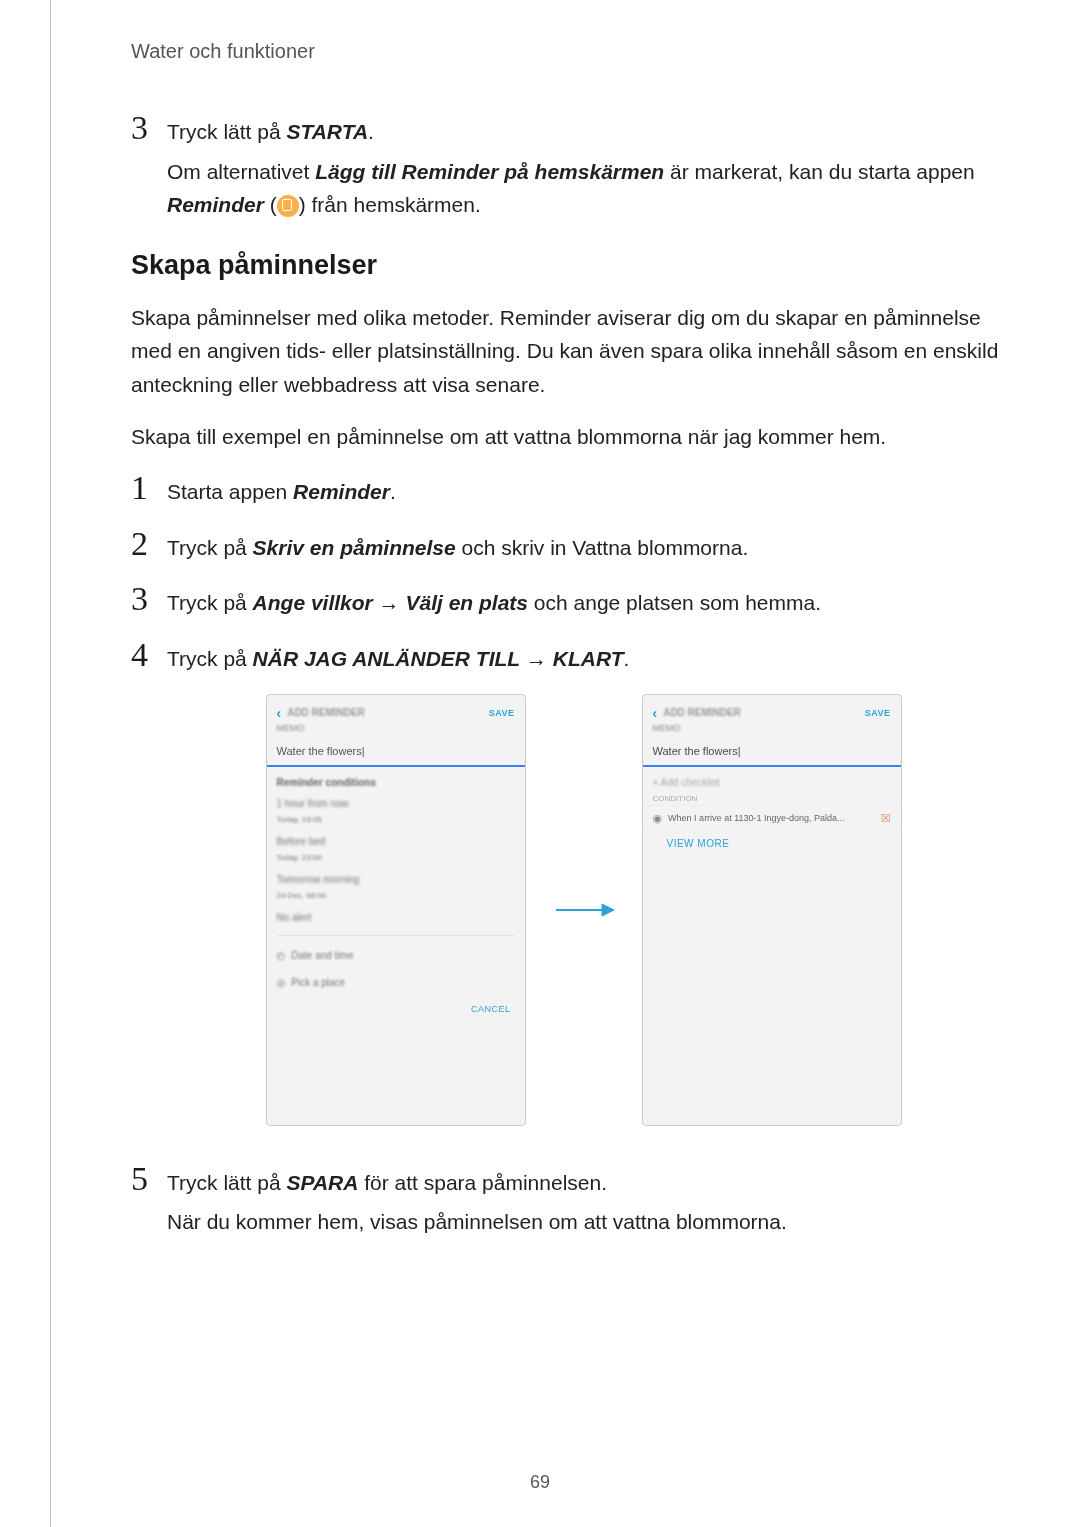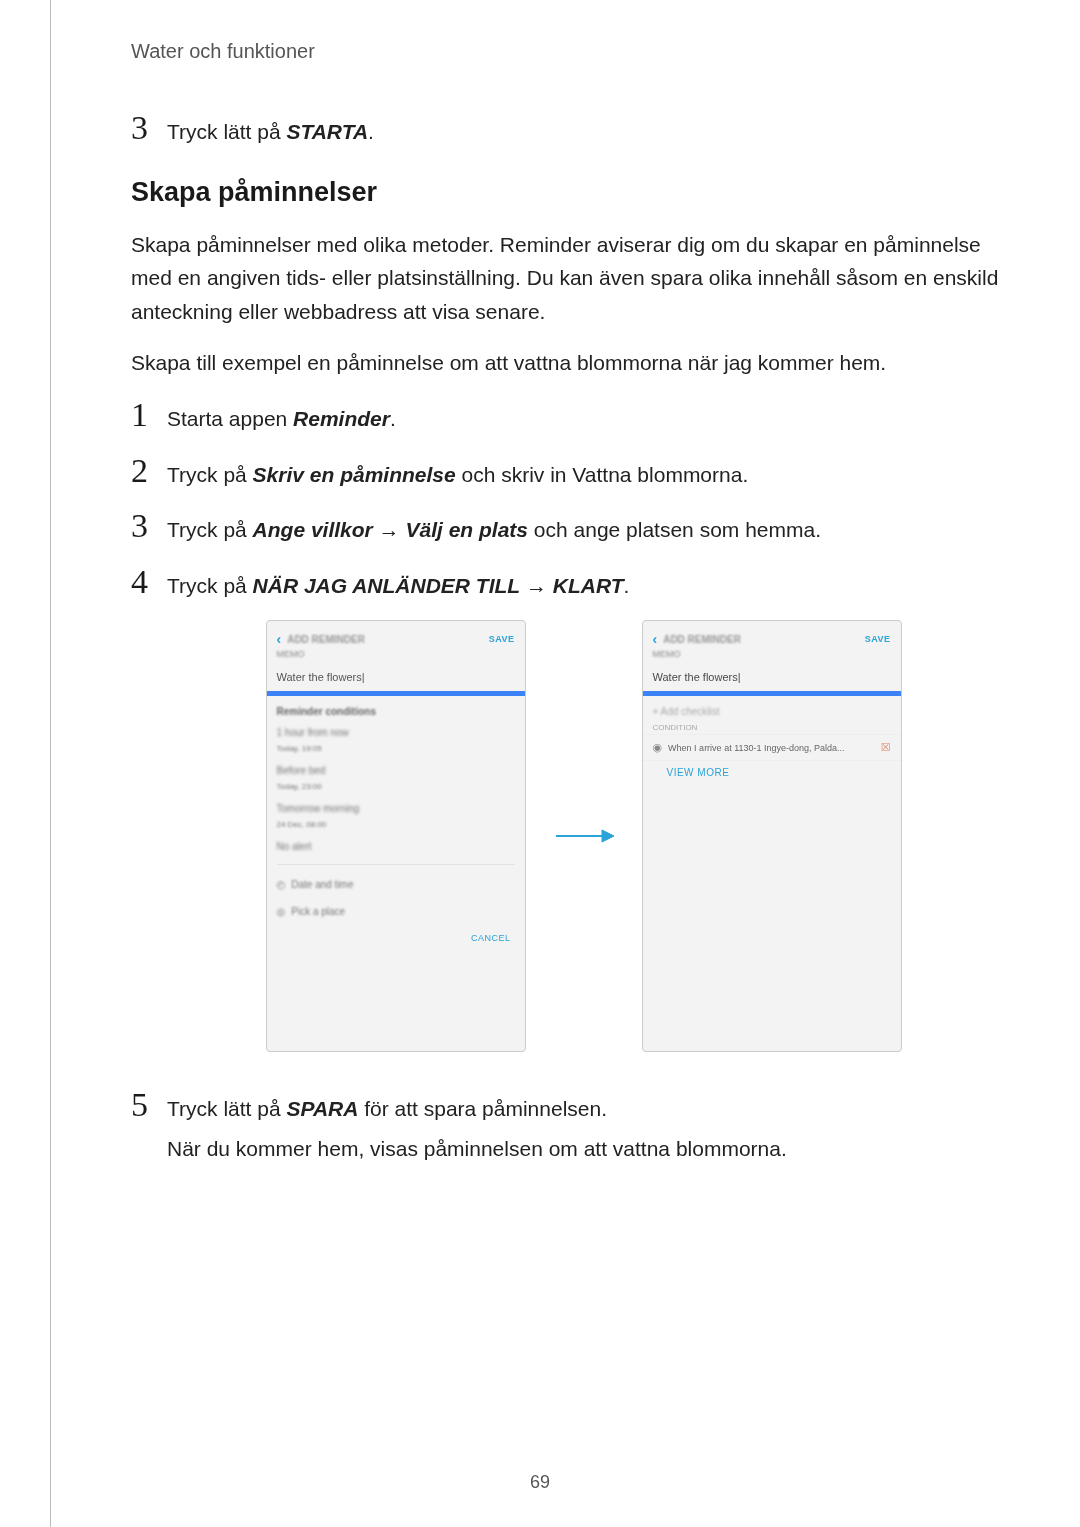--- a/index.html
+++ b/index.html
@@ -94,21 +94,21 @@
     font-weight:600;
   }
   .phone .titlebar .chev{ font-size:14px; margin-right:6px;}
   .phone .titlebar .ttl{ flex:1; filter: blur(1.2px); color:#999;}
   .phone .titlebar .save{ color:#2aa3d6; font-size:9px; letter-spacing:0.5px;}
   .phone .memo{ padding:0 10px 6px 10px; font-size:9px; filter: blur(1px);}
   .phone .input-line{
     padding:6px 18px 8px 10px;
     font-size:11px;
     color:#555;
-    border-bottom:5px solid #3b82f6;
+    border-bottom:2px solid #3b82f6;
     filter: blur(0.7px);
   }
   .phone .section-lbl{
     padding:10px 10px 4px 10px;
     font-size:10px; font-weight:600; color:#666;
     filter: blur(1.2px);
   }
   .phone .row{
     padding:6px 10px;
     font-size:10px; color:#777;
@@ -170,20 +170,24 @@
   <div class="header-text">Water och funktioner</div>
 
   <div class="num-block">
     <div class="big-num">3</div>
     <div class="num-body">
       <p>
         <span>Tryck lätt på </span><b>STARTA</b><span>.</span>
       </p>
     </div>
   </div>
+  <p class="running">
+    <span>Om alternativet </span><b>Lägg till Reminder på hemskärmen</b><span> är markerat, kan du starta appen </span><br>
+    <b>Reminder</b><span> (</span><span class="icon-circle"></span><span>) från hemskärmen.</span>
+  </p>
 
   <h2>Skapa påminnelser</h2>
   <p class="para">Skapa påminnelser med olika metoder. Reminder aviserar dig om du skapar en påminnelse med en angiven tids- eller platsinställning. Du kan även spara olika innehåll såsom en enskild anteckning eller webbadress att visa senare.</p>
   <p class="para">Skapa till exempel en påminnelse om att vattna blommorna när jag kommer hem.</p>
 
   <div class="steps">
     <div class="num-block">
       <div class="big-num">1</div>
       <div class="num-body">
           <p><span>Starta appen </span><b>Reminder</b><span>.</span></p>

